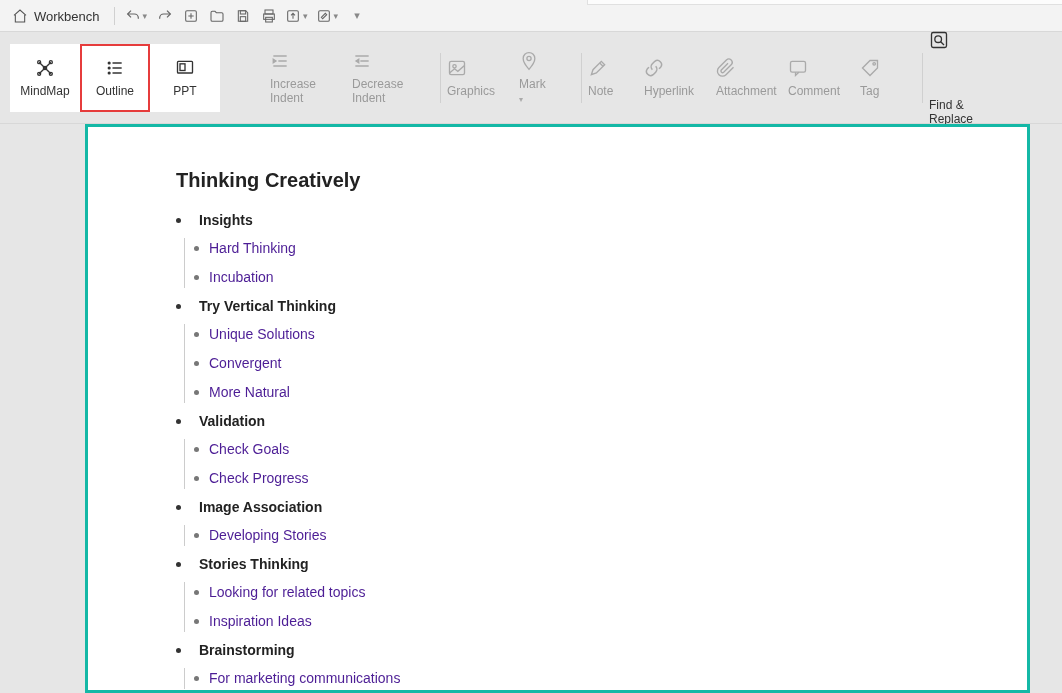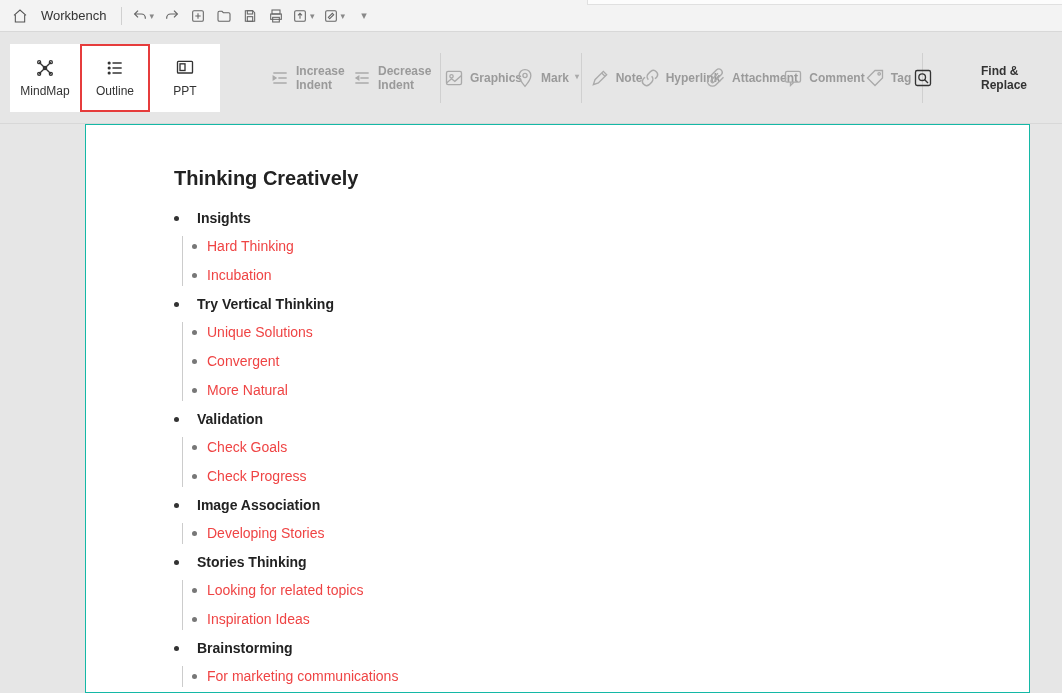--- a/index.html
+++ b/index.html
@@ -24,22 +24,22 @@
     gap: 6px;
   }
   .topbar .sep {
     width: 1px;
     height: 18px;
     background: #d0d0d0;
     margin: 0 4px;
   }
   .topbar .home-icon-btn {
     display: flex;
-    align-items: center;
-    gap: 13px;
+    align-items: flex-end;
+    gap: 6px;
     padding: 2px 4px;
     cursor: pointer;
   }
   .topbar .label {
     font-size: 13px;
     color: #333;
   }
   .topbar .icon-btn {
     width: 20px; height: 20px;
     display: flex; align-items: center; justify-content: center;
@@ -106,28 +106,27 @@
   }
   .ribbon-tools {
     display: flex;
     align-items: center;
     padding: 10px 0;
   }
   .ribbon-tool {
     width: 72px;
     height: 68px;
     display: flex;
-    align-items: center;
+    flex-direction: column;
     justify-content: center;
     gap: 6px;
     font-size: 12px;
     color: #9a9a9a;
     cursor: pointer;
     position: relative;
-    font-weight: bold;
   }
   .ribbon-tool.wide { width: 82px; }
   .ribbon-tool.narrow { width: 56px; }
   .ribbon-tool.active { color: #333; gap: 48px; }
   .ribbon-tool .tool-icon {
     width: 20px; height: 20px;
     display:flex; align-items:center; justify-content:center;
   }
   .ribbon-tool .mini-caret {
     font-size: 8px;
@@ -149,21 +148,21 @@
     background: #e6e6e6;
     overflow: hidden;
   }
   .page {
     position: absolute;
     left: 85px;
     right: 32px;
     top: 0;
     bottom: 0;
     background: #fff;
-    border: 1px solid #14b8a6;
+    border: 3px solid #14b8a6;
     overflow: hidden;
   }
   .page-inner {
     padding: 42px 0 0 0;
   }
   .doc-title {
     font-size: 20px;
     font-weight: 700;
     color: #222;
     margin-left: 88px;
@@ -209,21 +208,21 @@
   .bullet2 {
     width: 5px; height: 5px;
     background: #777;
     border-radius: 50%;
     margin-top: 8px;
     margin-right: 10px;
     flex-shrink: 0;
   }
   .li2 .text2 {
     font-size: 14px;
-    color: #ef4444;
+    color: #4c1d95;
     line-height: 21px;
   }
 
   svg { display:block; }
 </style>
 </head>
 <body>
 
 <div class="top-right-ghost"></div>
 

